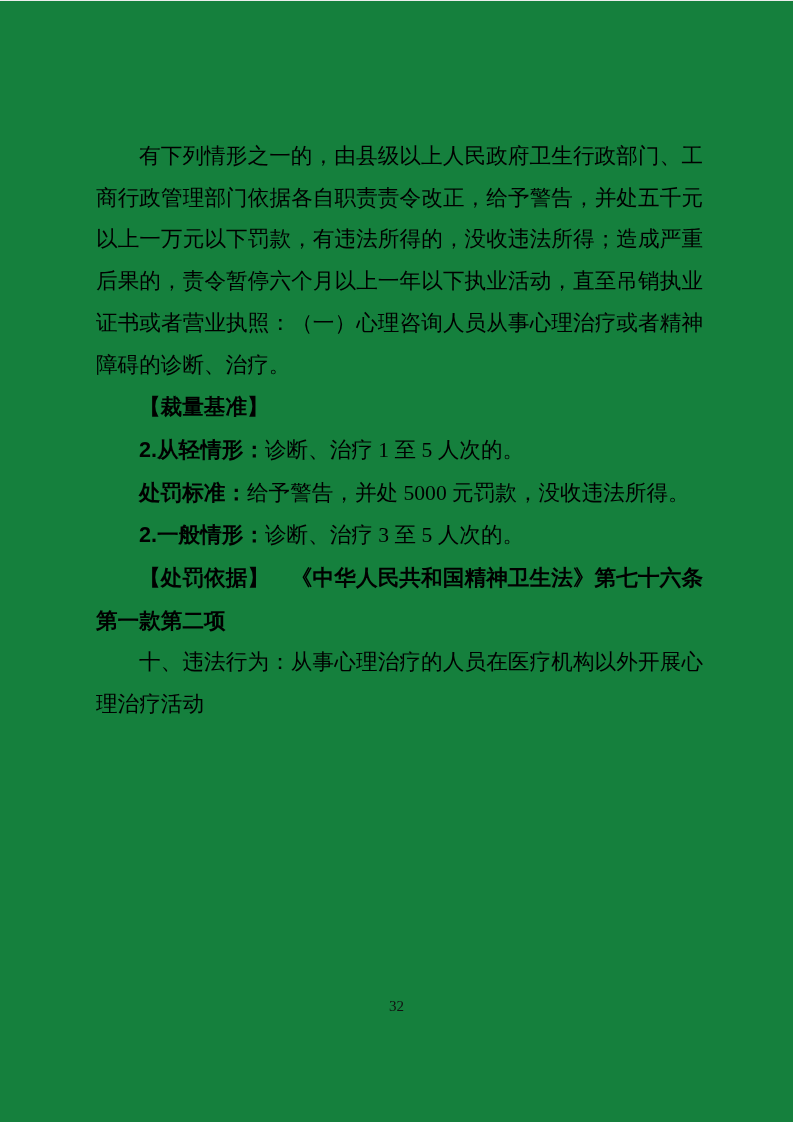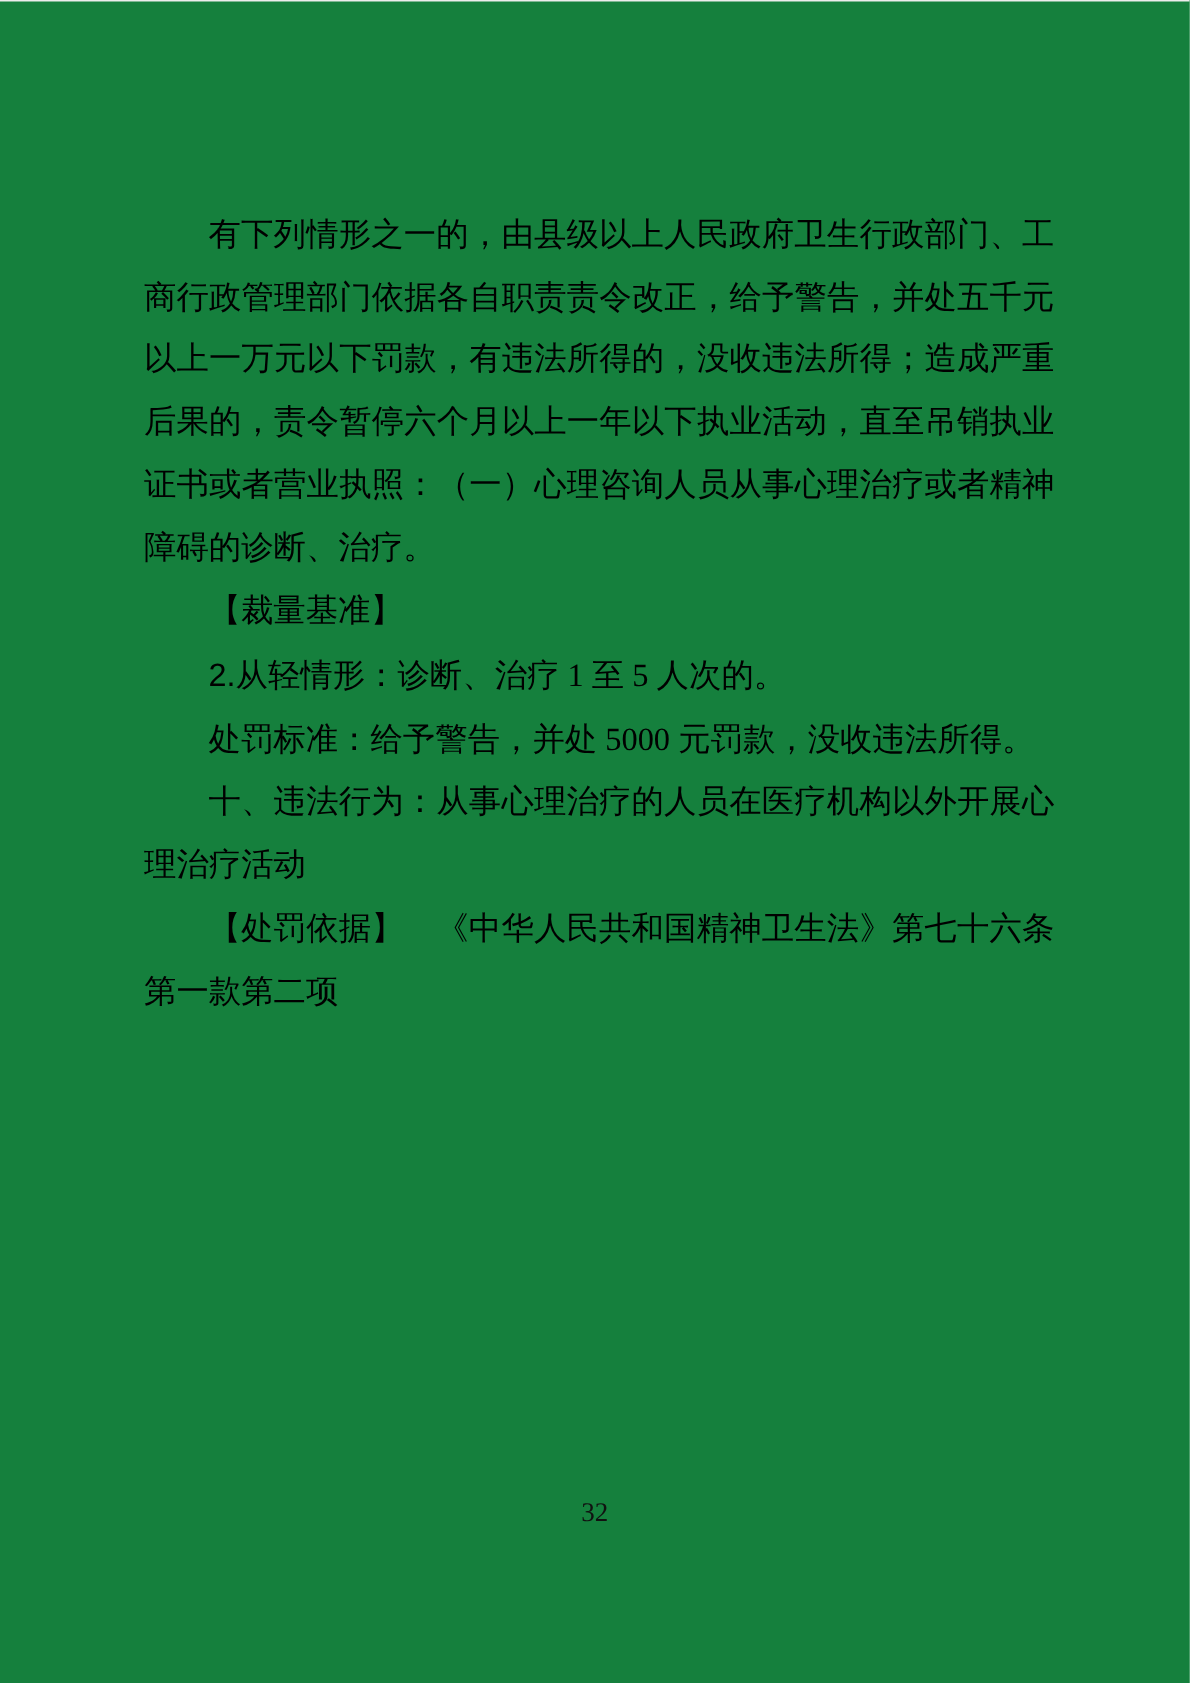--- a/index.html
+++ b/index.html
@@ -31,53 +31,54 @@
     text-align: justify;
     letter-spacing: 0;
   }
   .para {
     margin: 0;
     padding: 0;
     text-indent: 43px;
   }
   .lead {
     font-family: "Liberation Sans", "DejaVu Sans", sans-serif;
-    font-weight: 400;
+    font-weight: 700;
   }
   .footer {
     position: absolute;
     top: 997px;
     left: 0;
     width: 793px;
     text-align: center;
-    font-size: 18px;
+    font-size: 15px;
     font-family: "Liberation Serif", "DejaVu Serif", serif;
     color: #111111;
   }
 </style>
 </head>
 <body>
 
 <div class="page">
 
   <div class="content">
 
     <p class="para"><span>有下列情形之一的，由县级以上人民政府卫生行政部门、工商行政管理部门依据各自职责责令改正，给予警告，并处五千元以上一万元以下罚款，有违法所得的，没收违法所得；造成严重后果的，责令暂停六个月以上一年以下执业活动，直至吊销执业证书或者营业执照：（一）心理咨询人员从事心理治疗或者精神障碍的诊断、治疗。</span></p>
 
     <p class="para"><b class="lead">【裁量基准】</b></p>
 
     <p class="para"><b class="lead">2.从轻情形：</b><span>诊断、治疗 1 至 5 人次的。</span></p>
 
     <p class="para"><b class="lead">处罚标准：</b><span>给予警告，并处 5000 元罚款，没收违法所得。</span></p>
 
+    <p class="para"><b class="lead">2.一般情形：</b><span>诊断、治疗 3 至 5 人次的。</span></p>
 
 
 
 
+    <p class="para"><b class="lead">【处罚依据】　《中华人民共和国精神卫生法》第七十六条第一款第二项</b></p>
+
     <p class="para"><span>十、违法行为：从事心理治疗的人员在医疗机构以外开展心理治疗活动</span></p>
-
-    <p class="para"><b class="lead">【处罚依据】　《中华人民共和国精神卫生法》第七十六条第一款第二项</b></p>
 
   </div>
 
   <div class="footer">32</div>
 
 </div>
 
 </body></html>

